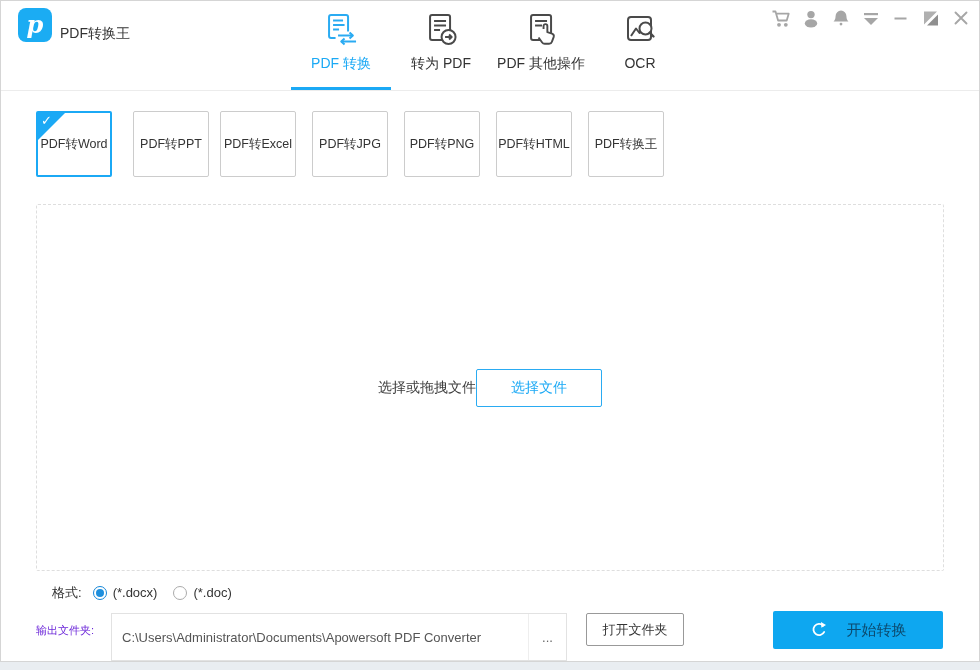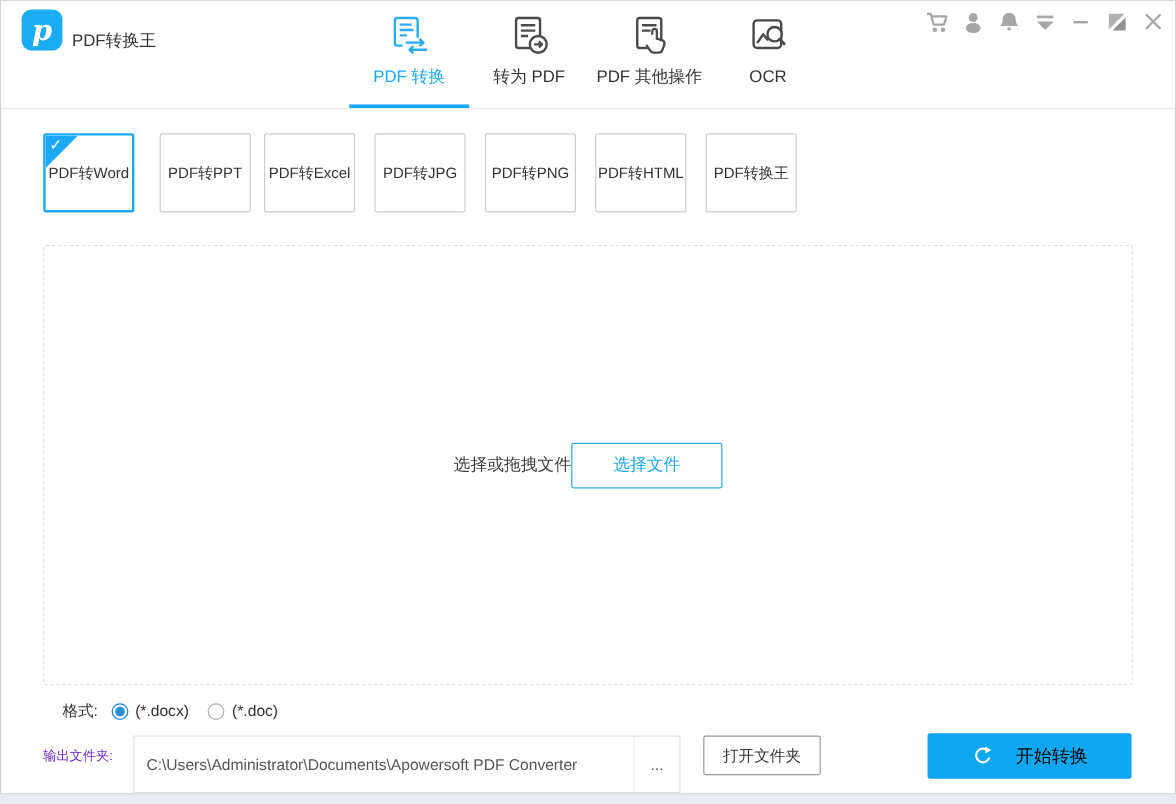--- a/index.html
+++ b/index.html
@@ -72,21 +72,21 @@
     width:38px;border:none;border-left:1px solid #eee;background:#fff;color:#666;
     font-size:13px;cursor:pointer;font-family:inherit;
   }
   .open-folder-btn{
     position:absolute;left:585px;top:612px;width:98px;height:33px;box-sizing:border-box;
     background:#fff;border:1px solid #999;border-radius:2px;font-size:13px;color:#333;
     font-family:inherit;cursor:pointer;
   }
   .start-btn{
     position:absolute;left:772px;top:610px;width:170px;height:38px;border:none;border-radius:2px;
-    background:#0ea7f0;color:#000000;font-size:15px;font-family:inherit;cursor:pointer;
+    background:#0ea7f0;color:#0c4a6e;font-size:15px;font-family:inherit;cursor:pointer;
     display:flex;align-items:center;justify-content:center;gap:19px;
   }
 </style>
 </head>
 <body>
 
 <div class="window">
 
   <div class="header">
     <div class="logo">

